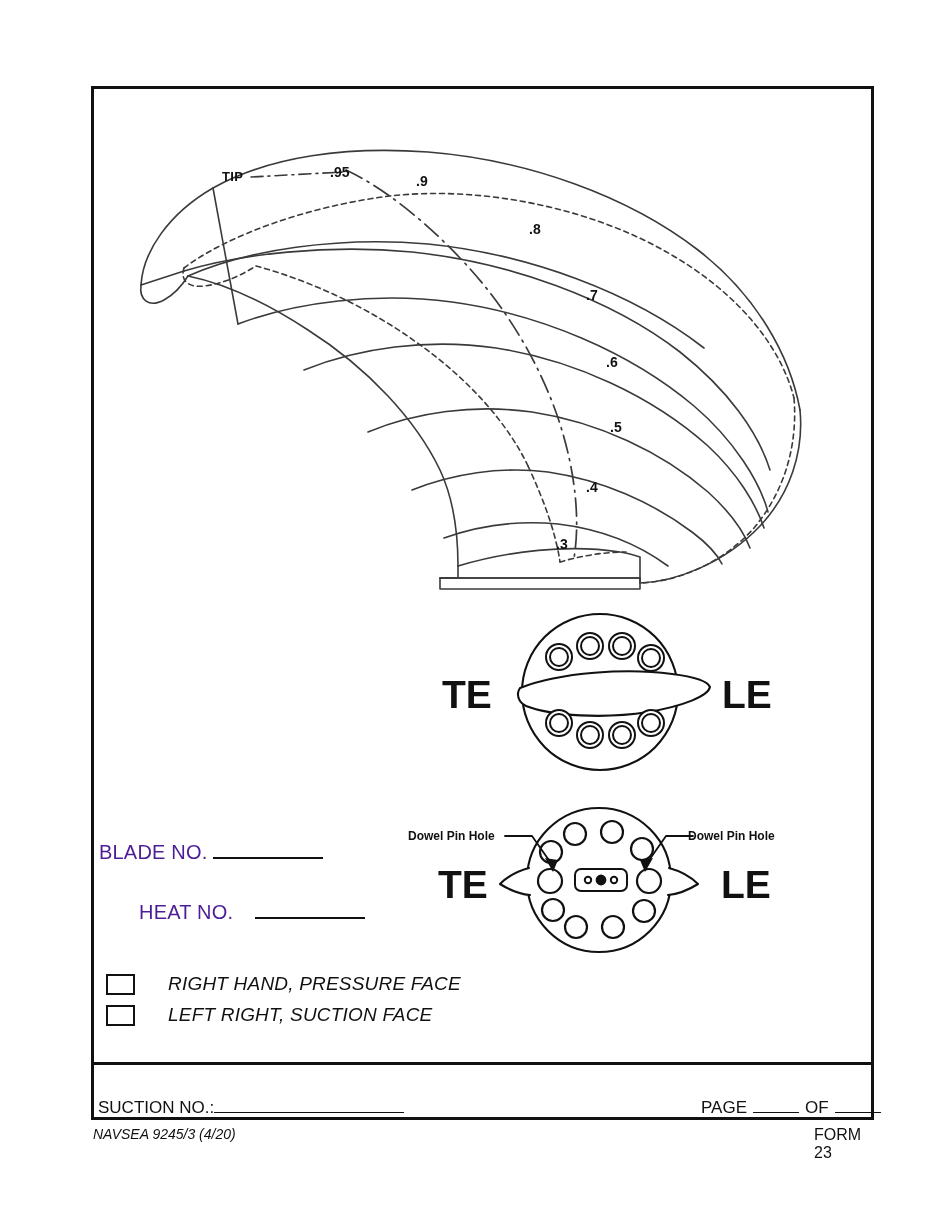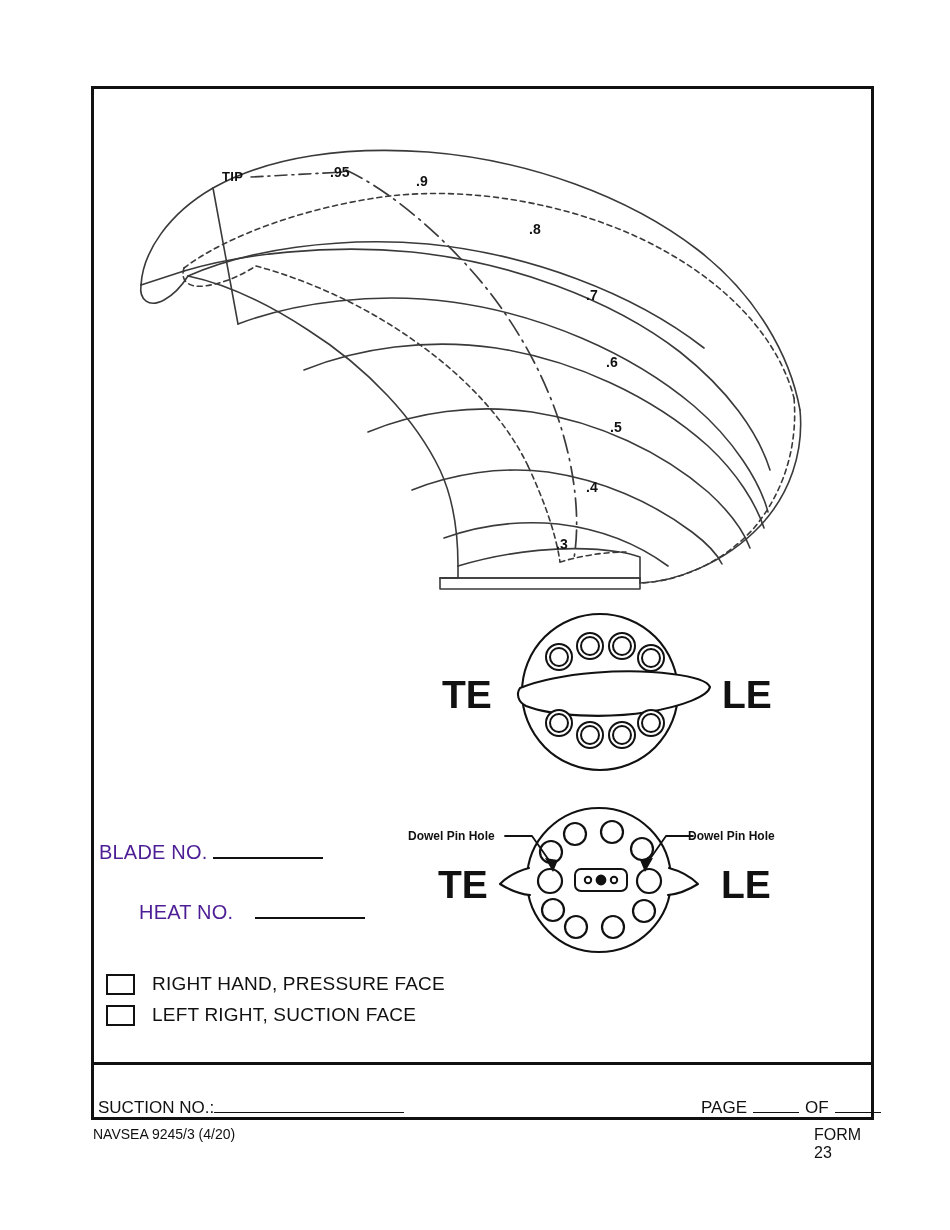--- a/index.html
+++ b/index.html
@@ -84,21 +84,22 @@
   .field-blank {
     display: inline-block;
     border-bottom: 2px solid #111111;
     height: 0.95em;
     vertical-align: baseline;
   }
   .check-row {
     position: absolute;
     display: flex;
     align-items: center;
-    gap: 17px;
+    gap: 33px;
+    font-style: italic;
   }
   .checkbox {
     width: 29px;
     height: 21px;
     border: 2.5px solid #111111;
     background: #ffffff;
     box-sizing: border-box;
     flex: none;
   }
   .check-text {
@@ -121,20 +122,21 @@
     font-size: 17px;
     display: flex;
     align-items: baseline;
     gap: 0;
   }
   .navsea-row {
     position: absolute;
     left: 85px;
     top: 1126px;
     font-size: 14px;
+    font-style: italic;
   }
   .form-row {
     position: absolute;
     left: 806px;
     top: 1126px;
     font-size: 16px;
   }
   .ul-sm { display:inline-block; border-bottom: 1.6px solid #111; height: 0.9em; }
 </style>
 </head>

